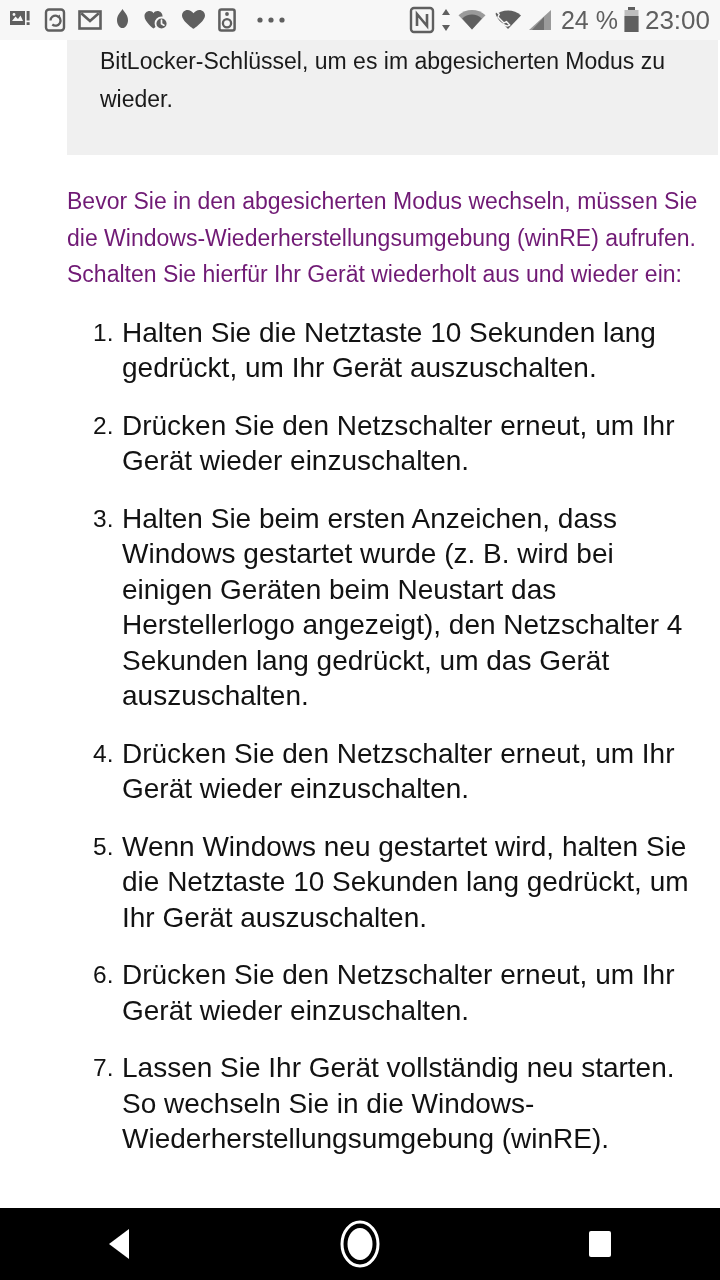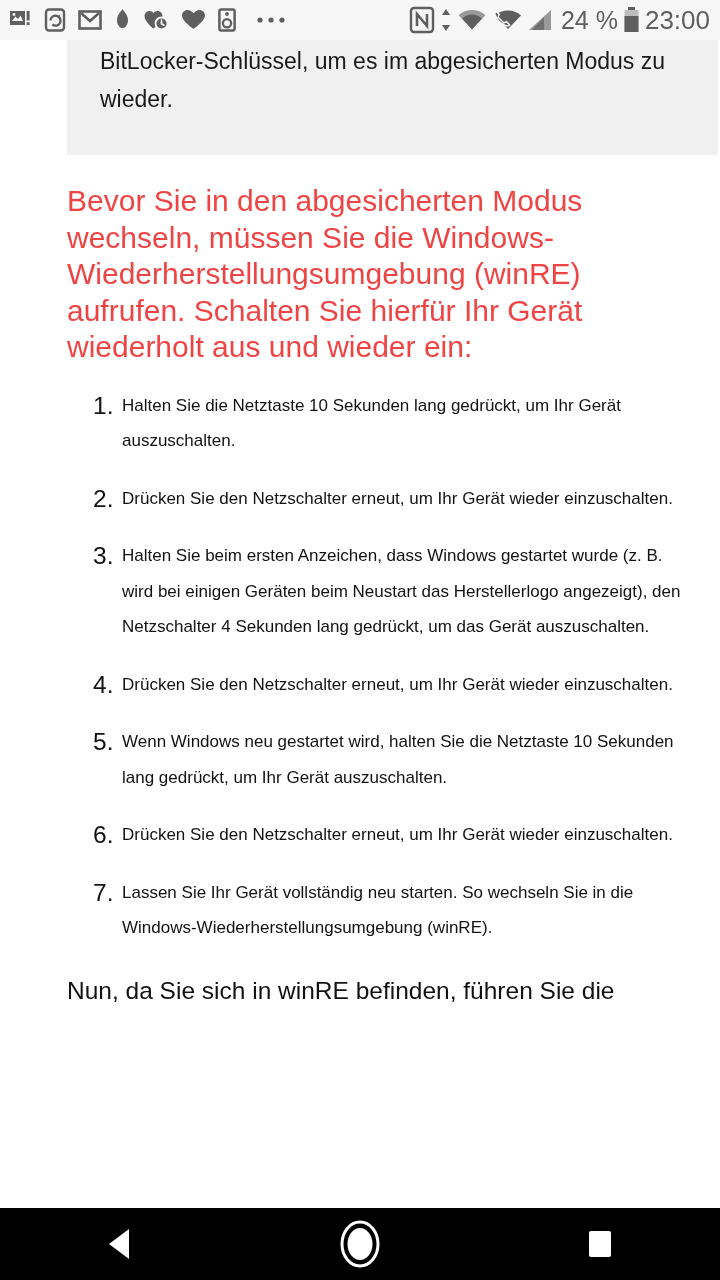--- a/index.html
+++ b/index.html
@@ -89,36 +89,36 @@
     font-size: 23px;
     line-height: 38px;
     color: #1a1a1a;
     padding-top: 2px;
     margin: 0;
   }
 
   #intro {
     margin: 0;
     padding: 28px 18px 0 67px;
-    font-size: 30px;
+    font-size: 23px;
     line-height: 36.5px;
-    color: #ef4444;
+    color: #701a75;
   }
 
   #steps {
     margin: 22px 0 0 0;
     padding: 0;
     list-style: none;
     counter-reset: stepnum;
   }
   #steps li {
     position: relative;
     margin: 0 24px 22px 0;
     padding-left: 122px;
-    font-size: 17px;
+    font-size: 28px;
     line-height: 35.5px;
     color: #121212;
     counter-increment: stepnum;
   }
   #steps li::before {
     content: counter(stepnum) ".";
     position: absolute;
     left: 93px;
     top: 0;
     font-size: 24.5px;
@@ -288,21 +288,20 @@
     <ol id="steps">
       <li>Halten Sie die Netztaste 10 Sekunden lang gedrückt, um Ihr Gerät auszuschalten.</li>
       <li>Drücken Sie den Netzschalter erneut, um Ihr Gerät wieder einzuschalten.</li>
       <li>Halten Sie beim ersten Anzeichen, dass Windows gestartet wurde (z. B. wird bei einigen Geräten beim Neustart das Herstellerlogo angezeigt), den Netzschalter 4 Sekunden lang gedrückt, um das Gerät auszuschalten.</li>
       <li>Drücken Sie den Netzschalter erneut, um Ihr Gerät wieder einzuschalten.</li>
       <li>Wenn Windows neu gestartet wird, halten Sie die Netztaste 10 Sekunden lang gedrückt, um Ihr Gerät auszuschalten.</li>
       <li>Drücken Sie den Netzschalter erneut, um Ihr Gerät wieder einzuschalten.</li>
       <li>Lassen Sie Ihr Gerät vollständig neu starten. So wechseln Sie in die Windows-Wiederherstellungsumgebung (winRE).</li>
     </ol>
 
-    <p id="outro">Nun, da Sie sich in winRE befinden, führen Sie die</p>
   </article>
 </div>
 
 <div id="nav-bar">
   <div class="navbtn">
     <span>
       <svg width="34" height="36" viewBox="0 0 34 36">
         <path d="M26 3L6 18l20 15z" fill="#ffffff"></path>
       </svg>
     </span>

